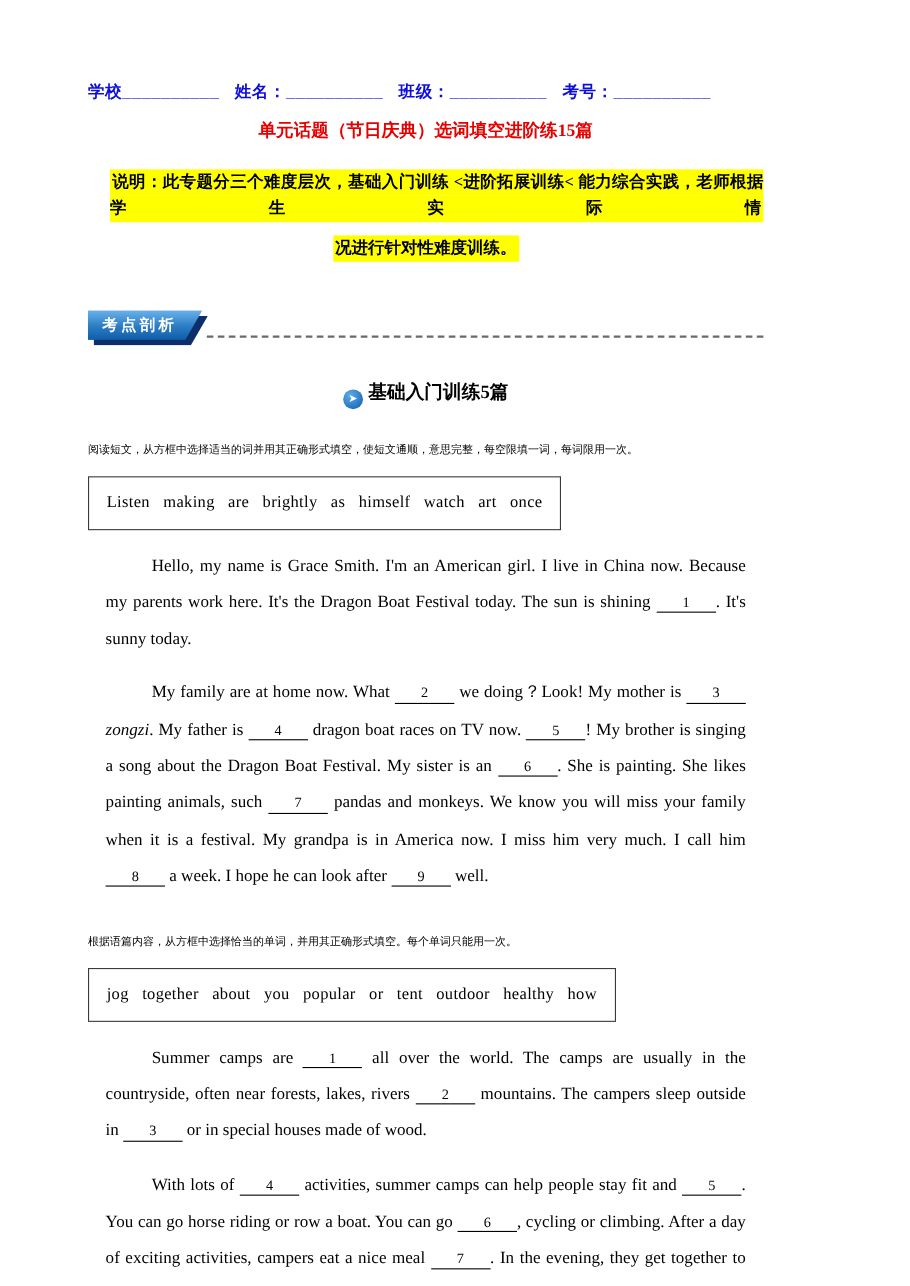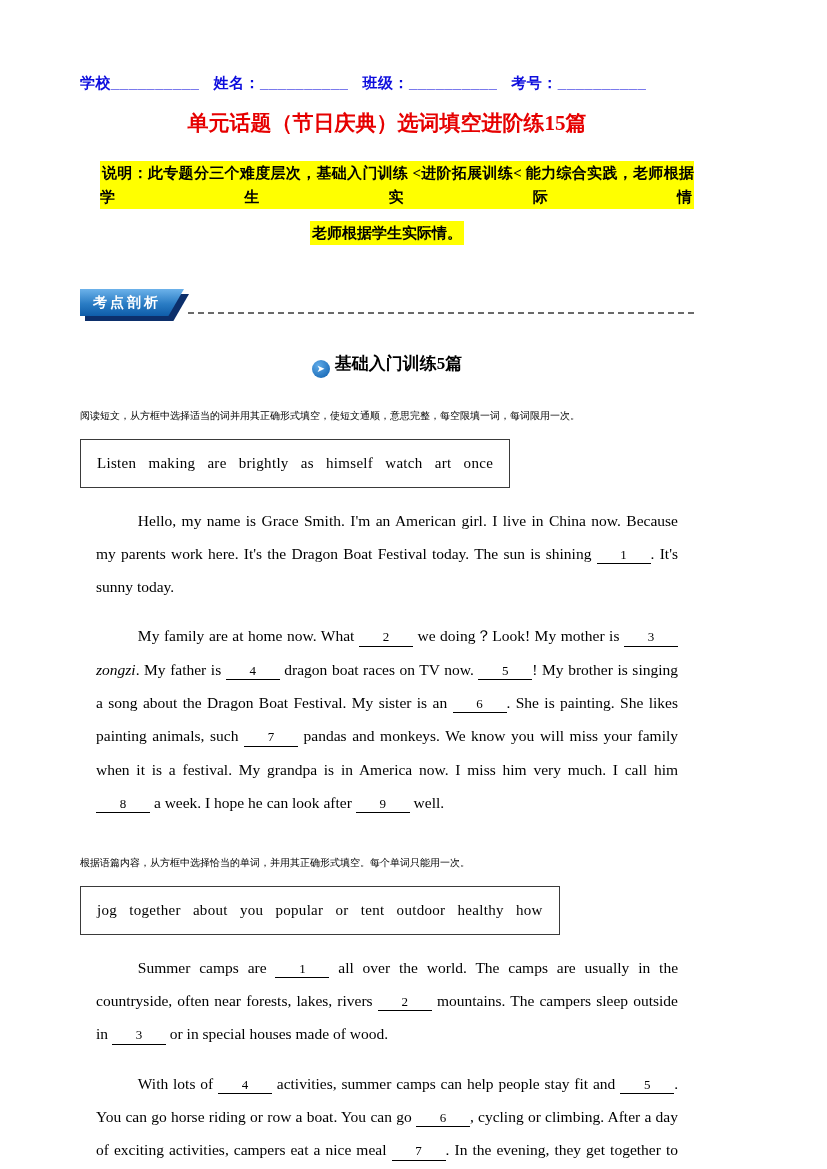--- a/index.html
+++ b/index.html
@@ -15,21 +15,21 @@
     color:#0d0ddd;font-weight:bold;font-size:15px;letter-spacing:0.5px;
   }
   .header-line span{margin-right:14px;}
 
   
   .unit-title{
     text-align:center;color:#1633cc;font-weight:bold;font-size:22px;
     margin-top:30px;letter-spacing:0.5px;
   }
   .topic-title{
-    text-align:center;color:#e60000;font-weight:bold;font-size:21px;margin-top:16px;
+    text-align:center;color:#e60000;font-weight:bold;font-size:16px;margin-top:16px;
   }
 
   
   .notice{margin-top:24px;font-weight:bold;font-size:15px;line-height:1.6;}
   .notice .hl{background:#ffff00;padding:4px 2px;}
   .notice-l1{text-align:justify;text-align-last:justify;padding-left:20px;}
   .notice-l2{text-align:center;margin-top:12px;}
 
   
   .ribbon-row{display:flex;align-items:flex-end;margin-top:44px;}
@@ -82,21 +82,21 @@
 <div class="page">
 
   <div class="header-line">
     <span>学校__________</span><span>姓名：__________</span><span>班级：__________</span><span>考号：__________</span>
   </div>
 
   <div class="topic-title">单元话题（节日庆典）选词填空进阶练15篇</div>
 
   <div class="notice">
     <div class="notice-l1"><span class="hl">说明：此专题分三个难度层次，基础入门训练 &lt;进阶拓展训练&lt; 能力综合实践，老师根据学生实际情</span></div>
-    <div class="notice-l2"><span class="hl">老师根据学生实际情。</span></div>
+    <div class="notice-l2"><span class="hl">况进行针对性难度训练。</span></div>
   </div>
 
   <div class="ribbon-row">
     <div class="ribbon-wrap">
       <div class="ribbon-back"></div>
       <div class="ribbon-front">考点剖析</div>
     </div>
     <div class="dashed-line"></div>
   </div>
 

